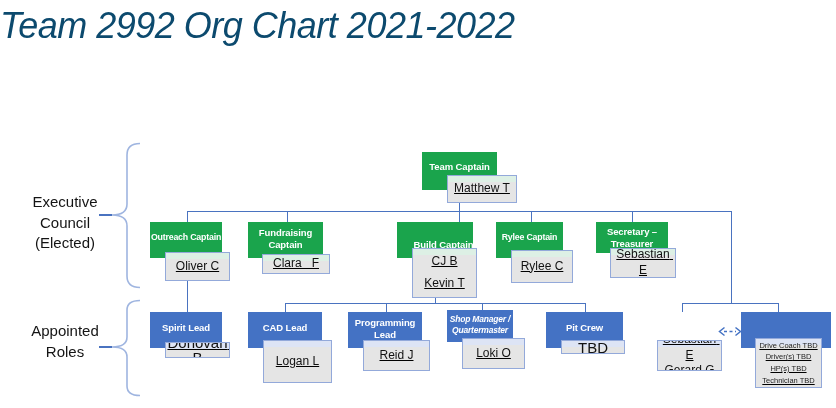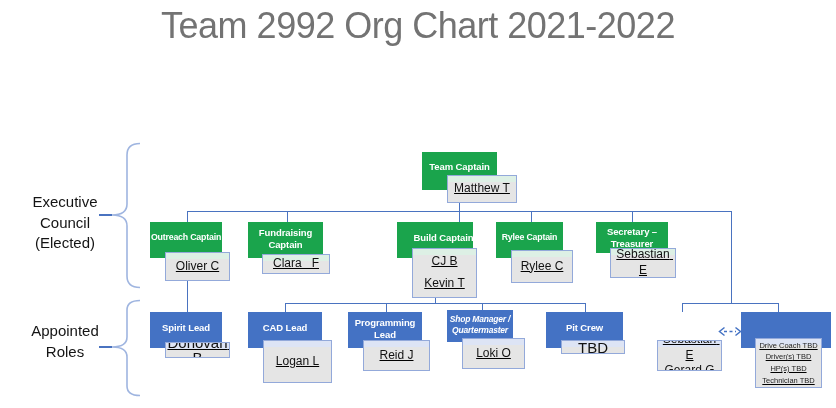--- a/index.html
+++ b/index.html
@@ -1,19 +1,19 @@
 <!DOCTYPE html>
 <html><head>
 <meta charset="utf-8">
 <style>
   html,body{margin:0;padding:0;background:#fff;}
   .stage{position:relative;width:836px;height:408px;background:#ffffff;overflow:hidden;
          font-family:"Liberation Sans", sans-serif;}
-  .title{position:absolute;top:5px;left:0;right:0;text-align:center;
-         font-size:36px;color:#737373;letter-spacing:-0.5px;}
+  .title{position:absolute;top:5px;left:0;right:0;text-align:left;
+         font-size:36px;color:#0c4a6e;letter-spacing:-0.5px;font-style:italic;}
   .side-label{position:absolute;left:5px;width:120px;text-align:center;
               font-size:15px;line-height:20.5px;color:#141414;white-space:pre-line;}
   .hline,.vline{position:absolute;background:#4a73c0;z-index:1;}
   .hline{height:1.4px}.vline{width:1.4px}
   .box{position:absolute;z-index:2;display:flex;align-items:center;justify-content:center;
        text-align:center;padding:1px;box-sizing:border-box;}
   .green{background:#1aa44c}.blue{background:#4472c4}
   .role{color:#fff;font-weight:bold;font-size:9.5px;line-height:1.25;letter-spacing:-0.1px;}
   .nw .role{white-space:nowrap}
   .sm .role{font-size:8.8px;letter-spacing:-0.2px}
@@ -93,21 +93,21 @@
     <span class="nm">Oliver C</span>
   </div>
 
   <div class="box green" style="left:248px;top:222px;width:75px;height:36px;align-items:flex-start;padding-top:5px;">
     <span class="role">Fundraising Captain</span>
   </div>
   <div class="namebox nb-g" style="left:262px;top:254px;width:68px;height:20px;">
     <span class="nm">Clara   F</span>
   </div>
 
-  <div class="box green nw" style="left:397px;top:222px;width:76px;height:36px;align-items:flex-start;padding-top:10px;padding-left:23px;">
+  <div class="box green nw" style="left:397px;top:222px;width:76px;height:36px;align-items:center;padding-top:10px;padding-left:23px;">
     <span class="role">Build Captains</span>
   </div>
   <div class="namebox nb-g" style="left:412px;top:248px;width:65px;height:50px;">
     <span class="nm nm-2">CJ B
 Kevin T</span>
   </div>
 
   <div class="box green nw sm" style="left:496px;top:222px;width:67px;height:36px;align-items:flex-start;padding-top:10px;">
     <span class="role">Rylee Captain</span>
   </div>

